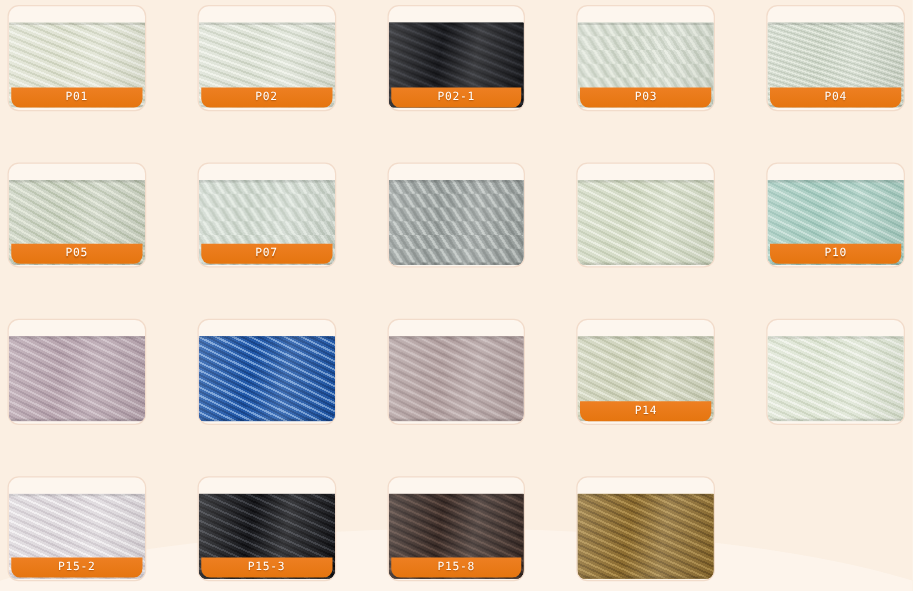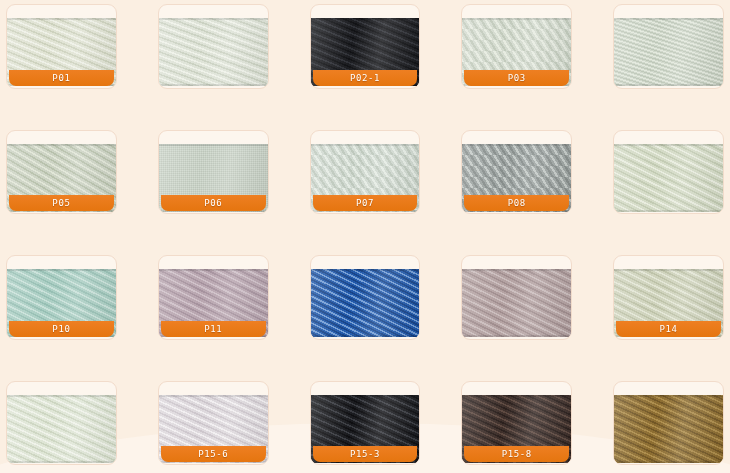--- a/index.html
+++ b/index.html
@@ -85,20 +85,21 @@
       <div class="label">P01</div>
     </div>
     <div class="card">
       <div class="swatch">
         <div class="base" style="background: rgb(221, 226, 214);"></div>
         <div class="weave" style="background-image: repeating-linear-gradient(20deg, rgb(238, 241, 232) 0px, rgb(238, 241, 232) 1.5px, rgb(221, 226, 214) 1.5px, rgb(221, 226, 214) 3.5px, rgb(201, 208, 192) 3.5px, rgb(201, 208, 192) 5px, rgb(221, 226, 214) 5px, rgb(221, 226, 214) 7px), repeating-linear-gradient(20deg, rgba(255, 255, 255, 0.17) 0px, rgba(255, 255, 255, 0.17) 9px, rgba(0, 0, 0, 0.06) 9px, rgba(0, 0, 0, 0.06) 18px); background-color: rgb(221, 226, 214);"></div>
         <div class="sheen"></div>
         <div class="edge t"></div>
         <div class="edge b"></div>
       </div>
+      <div class="label">P02</div>
     </div>
     <div class="card">
       <div class="swatch">
         <div class="base" style="background: rgb(23, 24, 28);"></div>
         <div class="weave" style="background-image: repeating-linear-gradient(22deg, rgb(43, 45, 51) 0px, rgb(43, 45, 51) 1.5px, rgb(23, 24, 28) 1.5px, rgb(23, 24, 28) 3.5px, rgb(12, 13, 16) 3.5px, rgb(12, 13, 16) 5px, rgb(23, 24, 28) 5px, rgb(23, 24, 28) 7px), repeating-linear-gradient(22deg, rgba(255, 255, 255, 0.17) 0px, rgba(255, 255, 255, 0.17) 9px, rgba(0, 0, 0, 0.06) 9px, rgba(0, 0, 0, 0.06) 18px); background-color: rgb(23, 24, 28);"></div>
         <div class="sheen"></div>
         <div class="edge t"></div>
         <div class="edge b"></div>
       </div>
       <div class="label">P02-1</div>
@@ -114,60 +115,50 @@
       <div class="label">P03</div>
     </div>
     <div class="card">
       <div class="swatch">
         <div class="base" style="background: rgb(207, 215, 202);"></div>
         <div class="weave" style="background-image: repeating-linear-gradient(18deg, rgb(227, 233, 221) 0px, rgb(227, 233, 221) 1px, rgb(207, 215, 202) 1px, rgb(207, 215, 202) 2px, rgb(188, 198, 182) 2px, rgb(188, 198, 182) 3px, rgb(207, 215, 202) 3px, rgb(207, 215, 202) 4px), repeating-linear-gradient(0deg, rgba(0, 0, 0, 0.05) 0px, rgba(0, 0, 0, 0.05) 1px, rgba(255, 255, 255, 0.05) 1px, rgba(255, 255, 255, 0.05) 2px); background-color: rgb(207, 215, 202);"></div>
         <div class="sheen"></div>
         <div class="edge t"></div>
         <div class="edge b"></div>
       </div>
+      <div class="label">P04</div>
     </div>
     <div class="card">
       <div class="swatch">
         <div class="base" style="background: rgb(203, 210, 194);"></div>
         <div class="weave" style="background-image: repeating-linear-gradient(30deg, rgb(224, 229, 214) 0px, rgb(224, 229, 214) 1.5px, rgb(203, 210, 194) 1.5px, rgb(203, 210, 194) 3.5px, rgb(181, 191, 169) 3.5px, rgb(181, 191, 169) 5px, rgb(203, 210, 194) 5px, rgb(203, 210, 194) 7px), repeating-linear-gradient(30deg, rgba(255, 255, 255, 0.17) 0px, rgba(255, 255, 255, 0.17) 9px, rgba(0, 0, 0, 0.06) 9px, rgba(0, 0, 0, 0.06) 18px); background-color: rgb(203, 210, 194);"></div>
         <div class="sheen"></div>
         <div class="edge t"></div>
         <div class="edge b"></div>
       </div>
       <div class="label">P05</div>
     </div>
     <div class="card">
       <div class="swatch">
-        <div class="base" style="background: rgb(204, 214, 201);"></div>
-        <div class="weave" style="background-image: repeating-linear-gradient(0deg, rgba(0, 0, 0, 0.043) 0px, rgba(0, 0, 0, 0.043) 1px, rgba(255, 255, 255, 0.06) 1px, rgba(255, 255, 255, 0.06) 2px), repeating-linear-gradient(90deg, rgba(0, 0, 0, 0.043) 0px, rgba(0, 0, 0, 0.043) 1px, rgba(255, 255, 255, 0.06) 1px, rgba(255, 255, 255, 0.06) 2px); background-color: rgb(204, 214, 201);"></div>
-        <div class="sheen"></div>
-        <div class="edge t"></div>
-        <div class="edge b"></div>
-      </div>
-      <div class="label">P06</div>
-    </div>
-    <div class="card">
-      <div class="swatch">
         <div class="base" style="background: rgb(207, 216, 207);"></div>
         <div class="weave" style="background-image: repeating-linear-gradient(58deg, rgb(228, 235, 227) 0px, rgb(228, 235, 227) 2px, rgb(207, 216, 207) 2px, rgb(207, 216, 207) 4px, rgb(188, 199, 187) 4px, rgb(188, 199, 187) 6px, rgb(207, 216, 207) 6px, rgb(207, 216, 207) 8px), repeating-linear-gradient(-58deg, rgba(255, 255, 255, 0.3) 0px, rgba(255, 255, 255, 0.3) 2px, rgba(0, 0, 0, 0) 2px, rgba(0, 0, 0, 0) 8px); background-size: 100% 11px, 100% 11px; background-position: 0px 0px, 0px 0px; background-color: rgb(207, 216, 207);"></div>
         <div class="sheen"></div>
         <div class="edge t"></div>
         <div class="edge b"></div>
       </div>
       <div class="label">P07</div>
     </div>
     <div class="card">
       <div class="swatch">
         <div class="base" style="background: rgb(155, 162, 160);"></div>
         <div class="weave" style="background-image: repeating-linear-gradient(58deg, rgb(195, 201, 198) 0px, rgb(195, 201, 198) 2px, rgb(155, 162, 160) 2px, rgb(155, 162, 160) 4px, rgb(132, 139, 137) 4px, rgb(132, 139, 137) 6px, rgb(155, 162, 160) 6px, rgb(155, 162, 160) 8px), repeating-linear-gradient(-58deg, rgba(255, 255, 255, 0.3) 0px, rgba(255, 255, 255, 0.3) 2px, rgba(0, 0, 0, 0) 2px, rgba(0, 0, 0, 0) 8px); background-size: 100% 11px, 100% 11px; background-position: 0px 0px, 0px 0px; background-color: rgb(155, 162, 160);"></div>
         <div class="sheen"></div>
         <div class="edge t"></div>
         <div class="edge b"></div>
       </div>
-      <div class="label">P08</div>
     </div>
     <div class="card">
       <div class="swatch">
         <div class="base" style="background: rgb(211, 218, 197);"></div>
         <div class="weave" style="background-image: repeating-linear-gradient(26deg, rgb(232, 236, 222) 0px, rgb(232, 236, 222) 1.5px, rgb(211, 218, 197) 1.5px, rgb(211, 218, 197) 3.5px, rgb(192, 201, 176) 3.5px, rgb(192, 201, 176) 5px, rgb(211, 218, 197) 5px, rgb(211, 218, 197) 7px), repeating-linear-gradient(26deg, rgba(255, 255, 255, 0.17) 0px, rgba(255, 255, 255, 0.17) 9px, rgba(0, 0, 0, 0.06) 9px, rgba(0, 0, 0, 0.06) 18px); background-color: rgb(211, 218, 197);"></div>
         <div class="sheen"></div>
         <div class="edge t"></div>
         <div class="edge b"></div>
       </div>
     </div>
@@ -182,21 +173,20 @@
       <div class="label">P10</div>
     </div>
     <div class="card">
       <div class="swatch">
         <div class="base" style="background: rgb(183, 164, 174);"></div>
         <div class="weave" style="background-image: repeating-linear-gradient(26deg, rgb(205, 190, 198) 0px, rgb(205, 190, 198) 1.5px, rgb(183, 164, 174) 1.5px, rgb(183, 164, 174) 3.5px, rgb(163, 143, 155) 3.5px, rgb(163, 143, 155) 5px, rgb(183, 164, 174) 5px, rgb(183, 164, 174) 7px), repeating-linear-gradient(26deg, rgba(255, 255, 255, 0.17) 0px, rgba(255, 255, 255, 0.17) 9px, rgba(0, 0, 0, 0.06) 9px, rgba(0, 0, 0, 0.06) 18px); background-color: rgb(183, 164, 174);"></div>
         <div class="sheen"></div>
         <div class="edge t"></div>
         <div class="edge b"></div>
       </div>
-      <div class="label">P11</div>
     </div>
     <div class="card">
       <div class="swatch">
         <div class="base" style="background: rgb(28, 85, 168);"></div>
         <div class="weave" style="background-image: repeating-linear-gradient(26deg, rgb(111, 154, 211) 0px, rgb(111, 154, 211) 1.5px, rgb(28, 85, 168) 1.5px, rgb(28, 85, 168) 3px, rgb(18, 63, 132) 3px, rgb(18, 63, 132) 4.5px, rgb(28, 85, 168) 4.5px, rgb(28, 85, 168) 6px), repeating-linear-gradient(90deg, rgba(255, 255, 255, 0.22) 0px, rgba(255, 255, 255, 0.22) 1px, rgba(0, 0, 0, 0.1) 1px, rgba(0, 0, 0, 0.1) 2px); background-size: auto, auto; background-color: rgb(28, 85, 168);"></div>
         <div class="sheen"></div>
         <div class="edge t"></div>
         <div class="edge b"></div>
       </div>
     </div>
@@ -229,21 +219,21 @@
       </div>
     </div>
     <div class="card">
       <div class="swatch">
         <div class="base" style="background: rgb(221, 216, 220);"></div>
         <div class="weave" style="background-image: repeating-linear-gradient(24deg, rgb(241, 238, 240) 0px, rgb(241, 238, 240) 1.5px, rgb(221, 216, 220) 1.5px, rgb(221, 216, 220) 3.5px, rgb(203, 196, 202) 3.5px, rgb(203, 196, 202) 5px, rgb(221, 216, 220) 5px, rgb(221, 216, 220) 7px), repeating-linear-gradient(24deg, rgba(255, 255, 255, 0.17) 0px, rgba(255, 255, 255, 0.17) 9px, rgba(0, 0, 0, 0.06) 9px, rgba(0, 0, 0, 0.06) 18px); background-color: rgb(221, 216, 220);"></div>
         <div class="sheen"></div>
         <div class="edge t"></div>
         <div class="edge b"></div>
       </div>
-      <div class="label">P15-6</div>
+      <div class="label">P15-2</div>
     </div>
     <div class="card">
       <div class="swatch">
         <div class="base" style="background: rgb(21, 22, 26);"></div>
         <div class="weave" style="background-image: repeating-linear-gradient(24deg, rgb(52, 54, 60) 0px, rgb(52, 54, 60) 1.5px, rgb(21, 22, 26) 1.5px, rgb(21, 22, 26) 3.5px, rgb(9, 9, 12) 3.5px, rgb(9, 9, 12) 5px, rgb(21, 22, 26) 5px, rgb(21, 22, 26) 7px), repeating-linear-gradient(24deg, rgba(255, 255, 255, 0.17) 0px, rgba(255, 255, 255, 0.17) 9px, rgba(0, 0, 0, 0.06) 9px, rgba(0, 0, 0, 0.06) 18px); background-color: rgb(21, 22, 26);"></div>
         <div class="sheen"></div>
         <div class="edge t"></div>
         <div class="edge b"></div>
       </div>
       <div class="label">P15-3</div>

